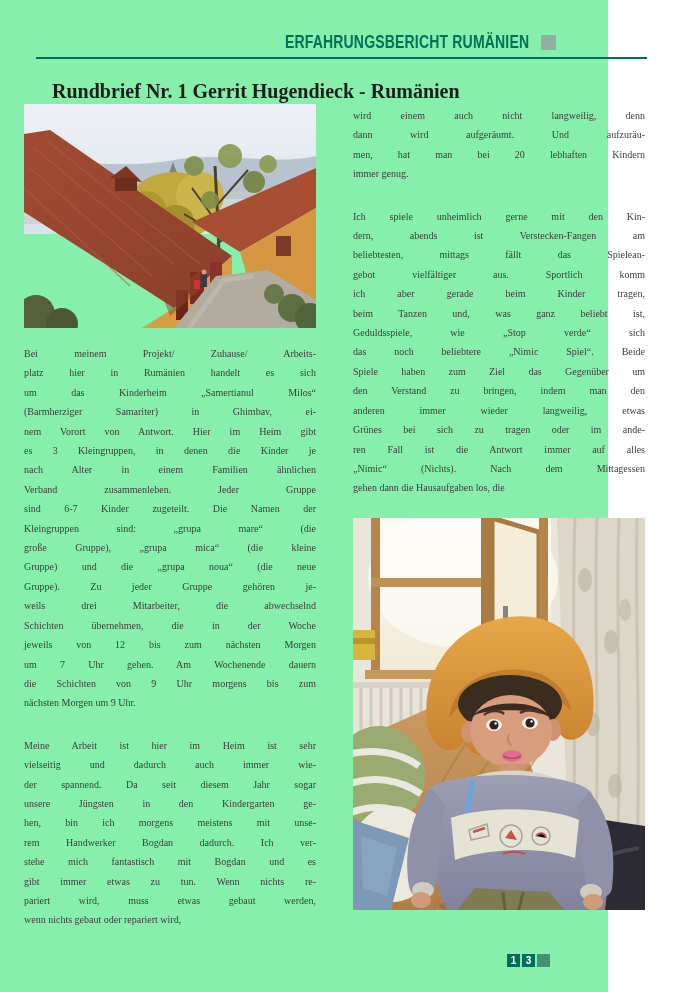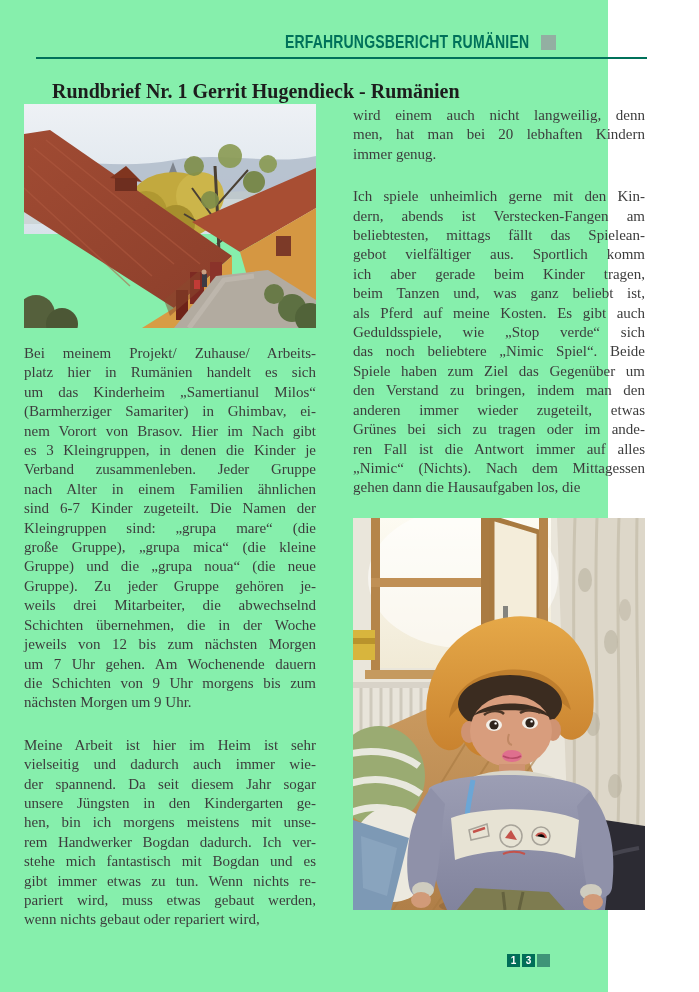--- a/index.html
+++ b/index.html
@@ -20,21 +20,21 @@
   .col{position:absolute;width:292px;}
   .col-left{left:24px;top:104px;}
   .col-right{left:353px;top:106px;}
   .photo{display:block;margin:0;}
   .photo svg{display:block;}
   .photo-top{margin-bottom:16px;}
   .photo-bottom{margin-top:20px;}
 
   .para{margin:0;}
   .para + .para{margin-top:23px;}
-  .line{font-size:15px;line-height:19.4px;color:#3D3D3D;
+  .line{font-size:10px;line-height:19.4px;color:#3D3D3D;
         text-align:justify;text-align-last:justify;}
   .line.last{text-align-last:left;}
 
   
   .pagefoot{position:absolute;top:954px;right:58px;display:flex;gap:2px;}
   .pagebox{width:13px;height:13px;background:#006E58;color:#ffffff;
            font-family:"Liberation Sans",sans-serif;font-weight:bold;font-size:10px;
            display:flex;align-items:center;justify-content:center;}
   .pagebox.accent{background:#3F9478;}
 </style>
@@ -111,24 +111,24 @@
           <circle cx="286" cy="214" r="15" fill="#516339"></circle>
         <circle cx="250" cy="190" r="10" fill="#697a48"></circle>
       </svg>
     </figure>
     <div class="paras">
         <div class="para">
           <div class="line">Bei meinem Projekt/ Zuhause/ Arbeits-</div>
           <div class="line">platz hier in Rumänien handelt es sich</div>
           <div class="line">um das Kinderheim „Samertianul Milos“</div>
           <div class="line">(Barmherziger Samariter) in Ghimbav, ei-</div>
-          <div class="line">nem Vorort von Brasov. Hier im Nach gibt</div>
+          <div class="line">nem Vorort von Antwort. Hier im Heim gibt</div>
           <div class="line">es 3 Kleingruppen, in denen die Kinder je</div>
+          <div class="line">nach Alter in einem Familien ähnlichen</div>
           <div class="line">Verband zusammenleben. Jeder Gruppe</div>
-          <div class="line">nach Alter in einem Familien ähnlichen</div>
           <div class="line">sind 6-7 Kinder zugeteilt. Die Namen der</div>
           <div class="line">Kleingruppen sind: „grupa mare“ (die</div>
           <div class="line">große Gruppe), „grupa mica“ (die kleine</div>
           <div class="line">Gruppe) und die „grupa noua“ (die neue</div>
           <div class="line">Gruppe). Zu jeder Gruppe gehören je-</div>
           <div class="line">weils drei Mitarbeiter, die abwechselnd</div>
           <div class="line">Schichten übernehmen, die in der Woche</div>
           <div class="line">jeweils von 12 bis zum nächsten Morgen</div>
           <div class="line">um 7 Uhr gehen. Am Wochenende dauern</div>
           <div class="line">die Schichten von 9 Uhr morgens bis zum</div>
@@ -146,36 +146,36 @@
           <div class="line">pariert wird, muss etwas gebaut werden,</div>
           <div class="line last">wenn nichts gebaut oder repariert wird,</div>
         </div>
       </div>
   </div>
 
   <div class="col col-right">
     <div class="paras">
         <div class="para">
           <div class="line">wird einem auch nicht langweilig, denn</div>
+          <div class="line">dann wird aufgeräumt. Und aufzuräu-</div>
           <div class="line">men, hat man bei 20 lebhaften Kindern</div>
           <div class="line last">immer genug.</div>
         </div>
         <div class="para">
           <div class="line">Ich spiele unheimlich gerne mit den Kin-</div>
           <div class="line">dern, abends ist Verstecken-Fangen am</div>
           <div class="line">beliebtesten, mittags fällt das Spielean-</div>
           <div class="line">gebot vielfältiger aus. Sportlich komm</div>
           <div class="line">ich aber gerade beim Kinder tragen,</div>
           <div class="line">beim Tanzen und, was ganz beliebt ist,</div>
-          <div class="line">als Pferd auf meine Kosten. Es gibt auch</div>
           <div class="line">Geduldsspiele, wie „Stop verde“ sich</div>
           <div class="line">das noch beliebtere „Nimic Spiel“. Beide</div>
           <div class="line">Spiele haben zum Ziel das Gegenüber um</div>
           <div class="line">den Verstand zu bringen, indem man den</div>
-          <div class="line">anderen immer wieder zugeteilt, etwas</div>
+          <div class="line">anderen immer wieder langweilig, etwas</div>
           <div class="line">Grünes bei sich zu tragen oder im ande-</div>
           <div class="line">ren Fall ist die Antwort immer auf alles</div>
           <div class="line">„Nimic“ (Nichts). Nach dem Mittagessen</div>
           <div class="line last">gehen dann die Hausaufgaben los, die</div>
         </div>
       </div>
     <figure class="photo photo-bottom">
       <svg width="292" height="392" viewBox="0 0 292 392" xmlns="http://www.w3.org/2000/svg">
         <defs>
           <linearGradient id="win2" x1="0" y1="0" x2="0" y2="1">

